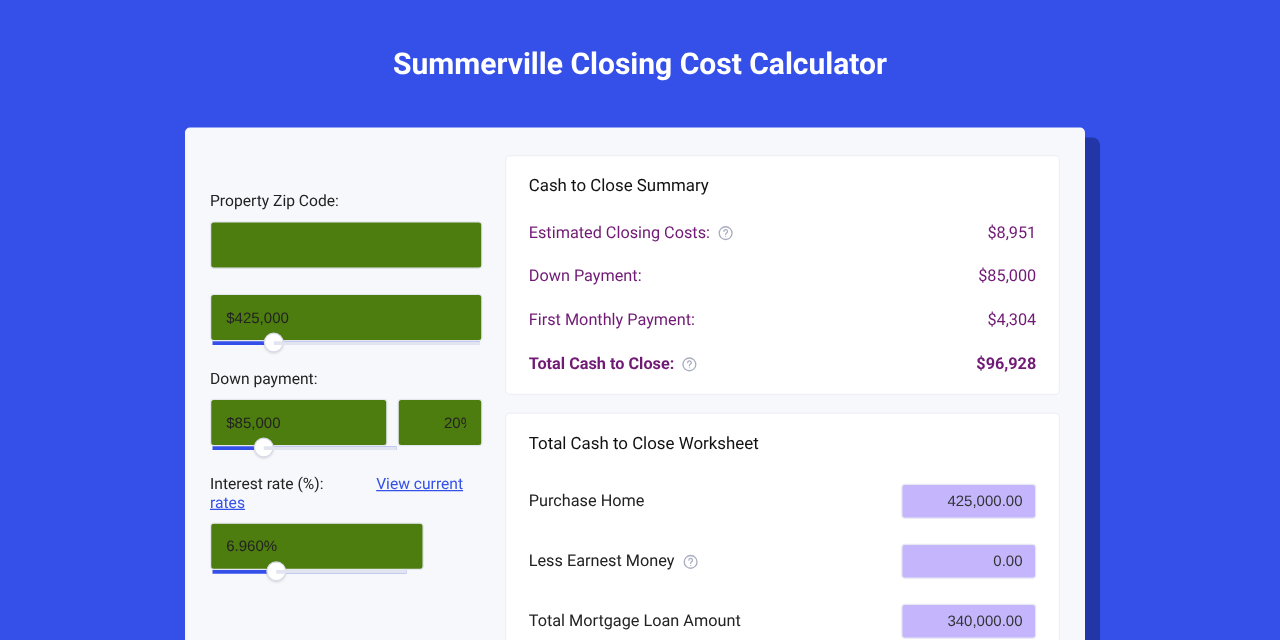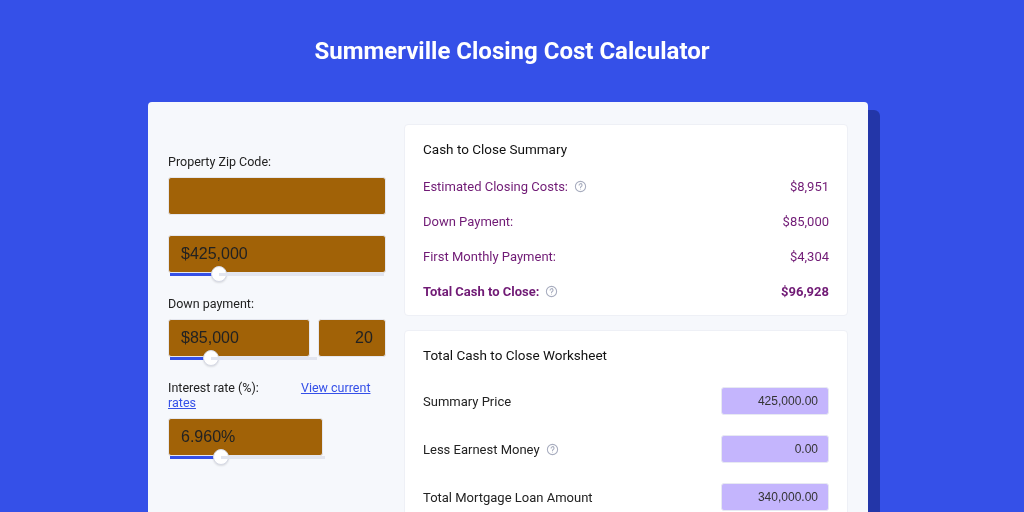--- a/index.html
+++ b/index.html
@@ -45,24 +45,24 @@
   }
   .field-label {
     font-size: 12.5px;
     color: #222;
     margin-bottom: 8px;
   }
   .field-link { color: #3550e8; margin-left: 39px; }
   .text-input {
     width: 100%;
     height: 38px;
-    background: #a16207;
+    background: #4d7c0f;
     border: 1px solid #e5e7ef;
     border-radius: 3px;
-    font-size: 16px;
+    font-size: 12px;
     padding: 0 12px;
     color: #222;
     outline: none;
   }
   .field { margin-bottom: 20px; }
 
   .slider-field .input-row { display:flex; gap:8px; }
   .slider-field .small { width: 68px; padding-left: 36px; }
   .slider-track {
     height: 3px;
@@ -175,21 +175,21 @@
       </div>
       <div class="slider-track track-b" style="width:147px">
         <div class="slider-handle"></div>
       </div>
     </div>
 
     <div class="field slider-field">
       <div class="field-label">
         <span>Interest rate (%): </span><a href="#" class="field-link">View current rates</a>
       </div>
-      <input class="text-input" style="width: 155px;" value="6.960%">
+      <input class="text-input" style="width: 171px;" value="6.960%">
       <div class="slider-track track-c" style="width:155px">
         <div class="slider-handle"></div>
       </div>
     </div>
 
   </div>
 
   <div class="right">
 
     <div class="panel">
@@ -236,21 +236,21 @@
         </div>
         <span>$96,928</span>
       </div>
     </div>
 
     <div class="panel">
       <div class="panel-title">Total Cash to Close Worksheet</div>
 
       <div class="wk-row">
         <div class="wk-left">
-            <span>Summary Price</span>
+            <span>Purchase Home</span>
           </div>
         <input class="wk-input" value="425,000.00" style="">
       </div>
 
       <div class="wk-row">
         <div class="wk-left">
           <span>Less Earnest Money</span>
           <span class="help-icon">
               <svg viewBox="0 0 16 16" fill="none" stroke="currentColor" stroke-width="1.3">
                 <circle cx="8" cy="8" r="6.3"></circle>

